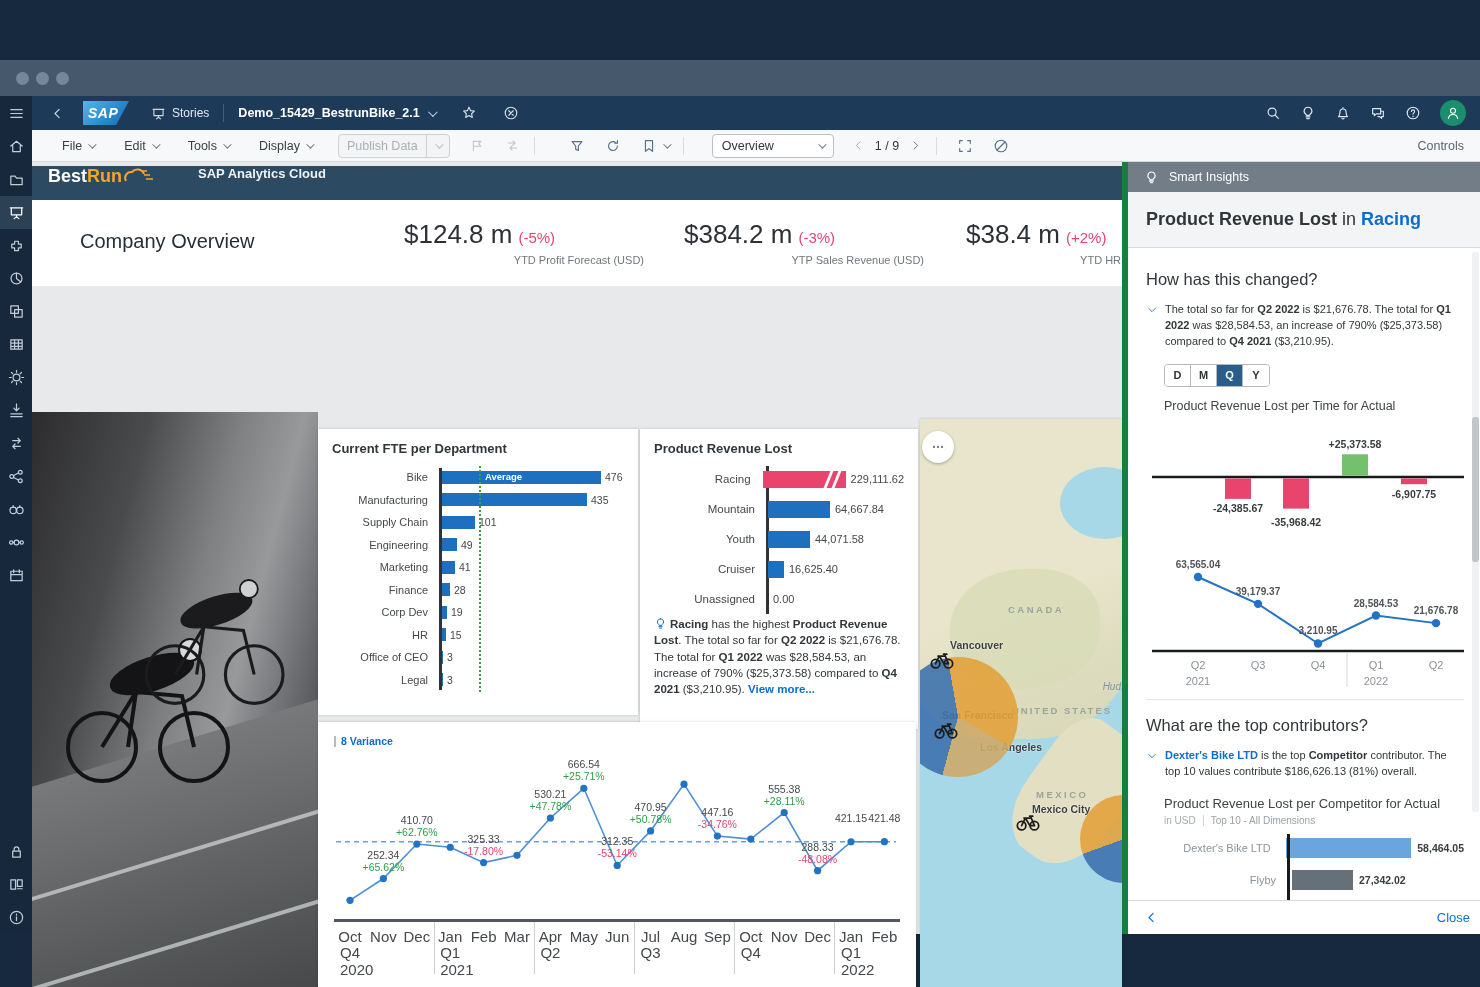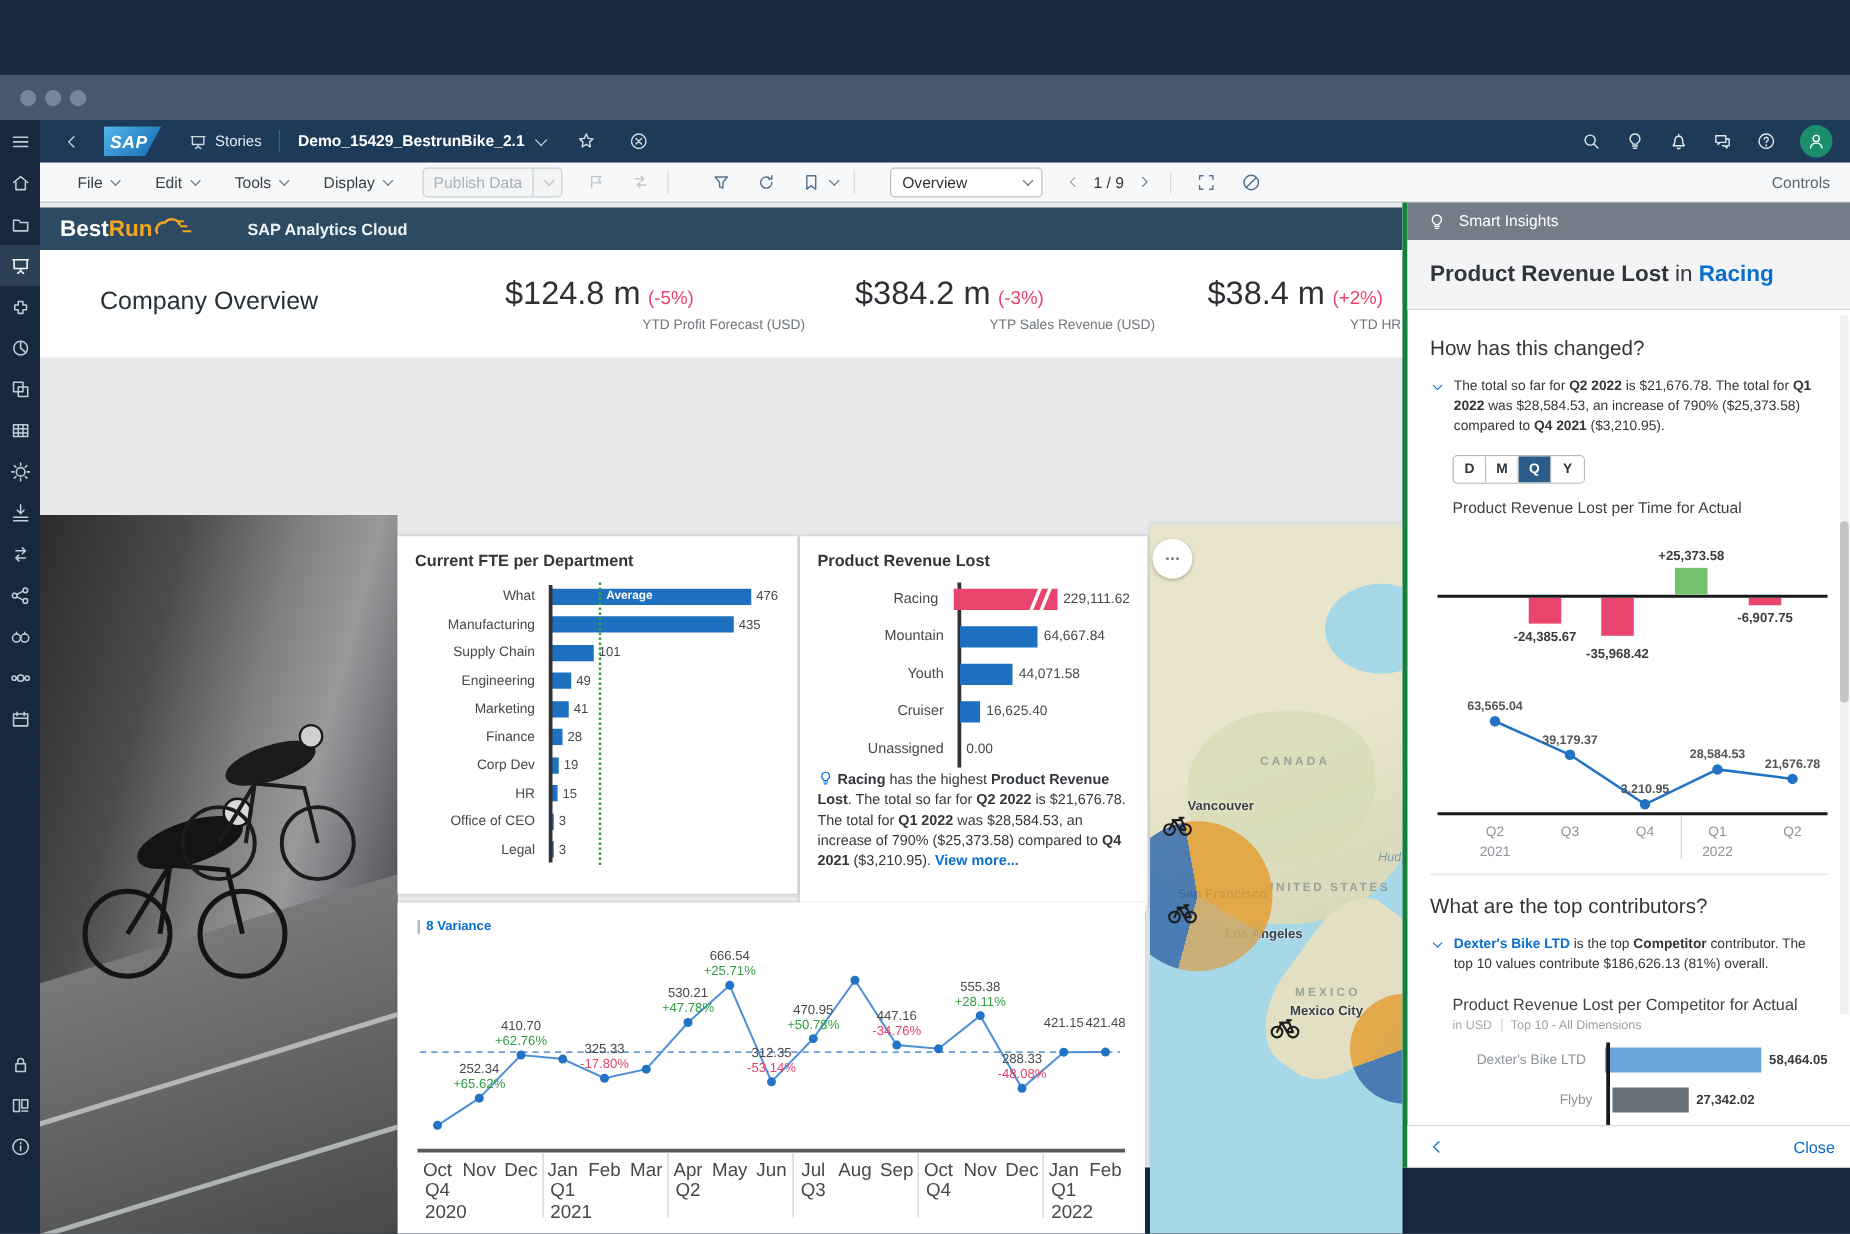--- a/index.html
+++ b/index.html
@@ -40,21 +40,21 @@
 
   
   .sidebar{position:absolute;top:96px;left:0;width:32px;height:838px;background:#18283c;display:flex;flex-direction:column;align-items:center;}
   .sb-item{width:32px;height:33px;display:flex;align-items:center;justify-content:center;}
   .sb-item.active{background:#2c4156;}
   .sb-item.first{height:34px;}
   .sb-spacer{flex:1;}
 
   
   .main{position:absolute;top:162px;left:32px;width:1090px;height:772px;background:#e8e9ea;}
-  .brandbar{position:absolute;top:4px;left:0;width:1090px;height:34px;background:#2d4a63;display:flex;align-items:center;padding-left:16px;}
+  .brandbar{position:absolute;top:4px;left:0;width:1090px;height:34px;background:#2d4a63;display:flex;align-items:flex-start;padding-left:16px;}
   .brand-best{color:#fff;font-size:18px;font-weight:bold;}
   .brand-run{color:#f5a623;font-size:18px;font-weight:bold;}
   .brand-product{color:#eef3f7;font-size:13px;font-weight:bold;margin-left:42px;}
   .kpi-strip{position:absolute;top:38px;left:0;width:1090px;height:86px;background:#fff;text-align:right;}
   .ov-title{position:absolute;left:48px;top:30px;font-size:20px;color:#243038;font-weight:500;}
   .kpi{position:absolute;top:19px;width:240px;}
   .kpi .line1{display:flex;align-items:baseline;gap:6px;}
   .kpi .val{font-size:26px;color:#2d3136;}
   .kpi .delta{font-size:15px;color:#e8446d;}
   .kpi .lbl{font-size:11px;color:#70767c;margin-top:4px;}
@@ -112,21 +112,21 @@
   .map-region{position:absolute;font-size:9.5px;letter-spacing:2.5px;color:#9aa49b;font-weight:600;}
   .map-city{position:absolute;font-size:10.5px;color:#3c4043;font-weight:600;text-shadow:0 0 2px #fff;}
   .map-water-lbl{position:absolute;font-size:10px;font-style:italic;color:#7f98a8;}
   .pie{position:absolute;border-radius:50%;opacity:.9;}
   .pie1{left:-22px;top:238px;width:120px;height:120px;background:conic-gradient(from -10deg,#e2a23c 0 130deg,#cdaa6a 130deg 205deg,#3e72ae 205deg 360deg);}
   .pie2{left:160px;top:376px;width:88px;height:88px;background:conic-gradient(#3e72ae 0 250deg,#e2a23c 250deg 360deg);}
   .map-bike{position:absolute;}
   .more-btn{position:absolute;left:2px;top:12px;width:32px;height:32px;border-radius:50%;background:#fff;box-shadow:0 1px 3px rgba(0,0,0,.3);display:flex;align-items:center;justify-content:center;}
 
   
-  .sipanel{position:absolute;top:162px;left:1122px;width:358px;height:772px;background:#fff;border-left:4px solid #15803d;}
+  .sipanel{position:absolute;top:162px;left:1122px;width:358px;height:772px;background:#fff;border-left:6px solid #15803d;}
   .si-head{position:absolute;top:0;left:0;width:358px;height:30px;background:#727d88;display:flex;align-items:center;gap:10px;padding-left:16px;}
   .si-head-lbl{color:#fff;font-size:12.5px;}
   .si-titleblock{position:absolute;top:30px;left:0;width:358px;height:56px;background:#f3f4f5;border-bottom:1px solid #d8dbdd;display:flex;align-items:center;padding-left:18px;font-size:18px;}
   .si-title-main{font-weight:bold;color:#32363a;}
   .si-title-conn{color:#32363a;white-space:pre;}
   .si-title-dim{font-weight:bold;color:#0a6ed1;}
   .si-body{position:absolute;top:86px;left:0;width:350px;height:652px;overflow:hidden;padding:22px 14px 0 18px;}
   .si-h2{font-size:16.5px;color:#32363a;font-weight:400;margin-bottom:13px;}
   .si-para{display:flex;gap:7px;font-size:11px;line-height:1.45;color:#32363a;margin-top:12px;}
   .si-para .txt{flex:1;}
@@ -482,21 +482,21 @@
           </g>
         </svg>
       </div>
 
       <div class="card fte-card">
         <div class="ctitle">Current FTE per Department</div>
         <div class="fte-wrap" id="fte-chart">
             <div class="fte-axis"></div>
             <div class="fte-avg" style="left: 147px;"></div>
             <div class="fte-row">
-              <span class="fte-lbl">What</span>
+              <span class="fte-lbl">Bike</span>
               <span style="width: 7px;"></span>
               <div class="fte-bar" style="width: 160px; background: rgb(29, 111, 191);"></div>
               <span class="fte-val">476</span>
             </div>
             <div class="fte-row">
               <span class="fte-lbl">Manufacturing</span>
               <span style="width: 7px;"></span>
               <div class="fte-bar" style="width: 146px; background: rgb(29, 111, 191);"></div>
               <span class="fte-val">435</span>
             </div>

